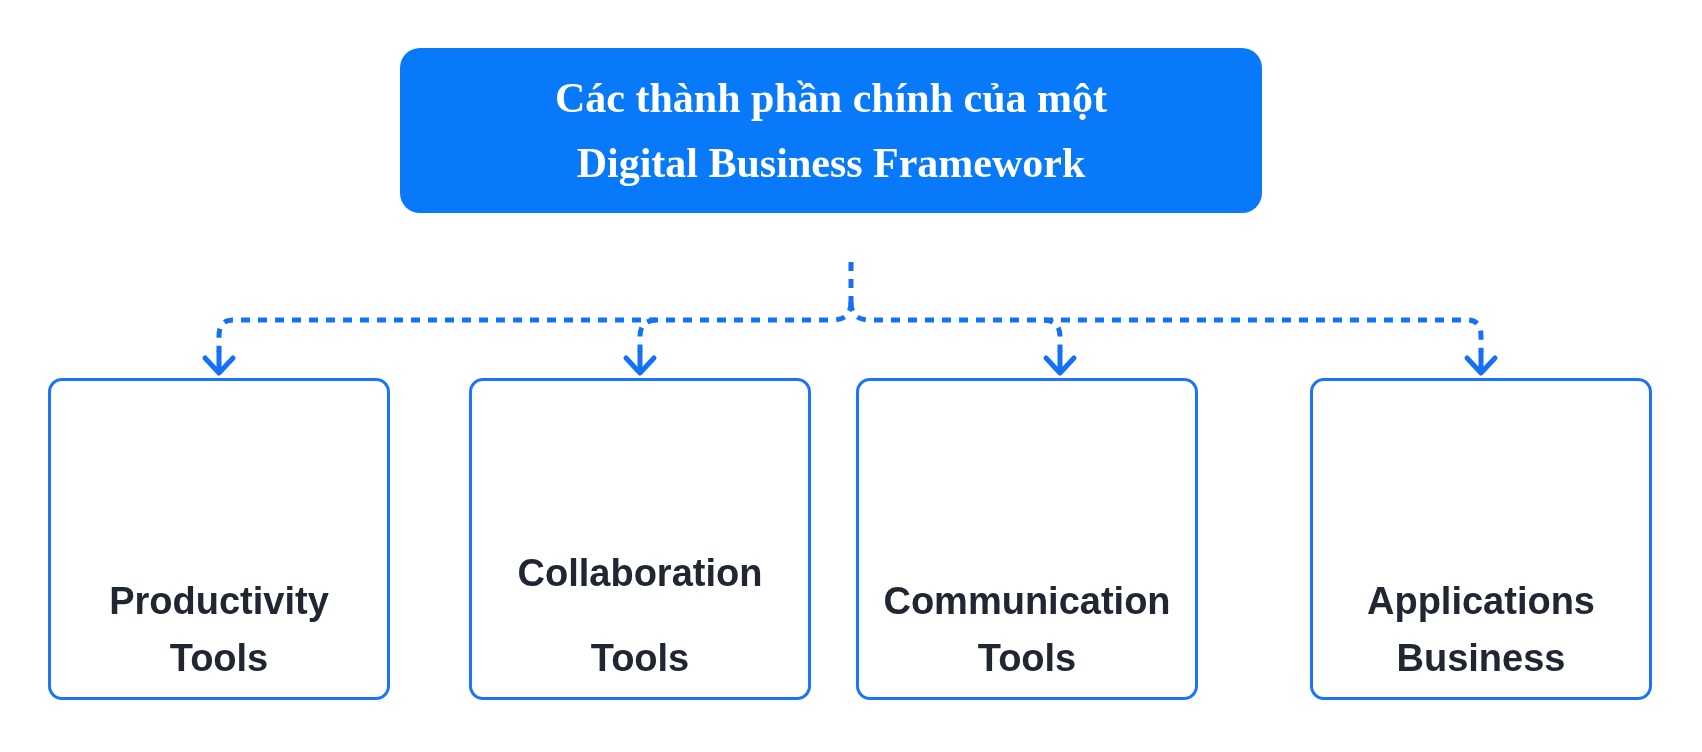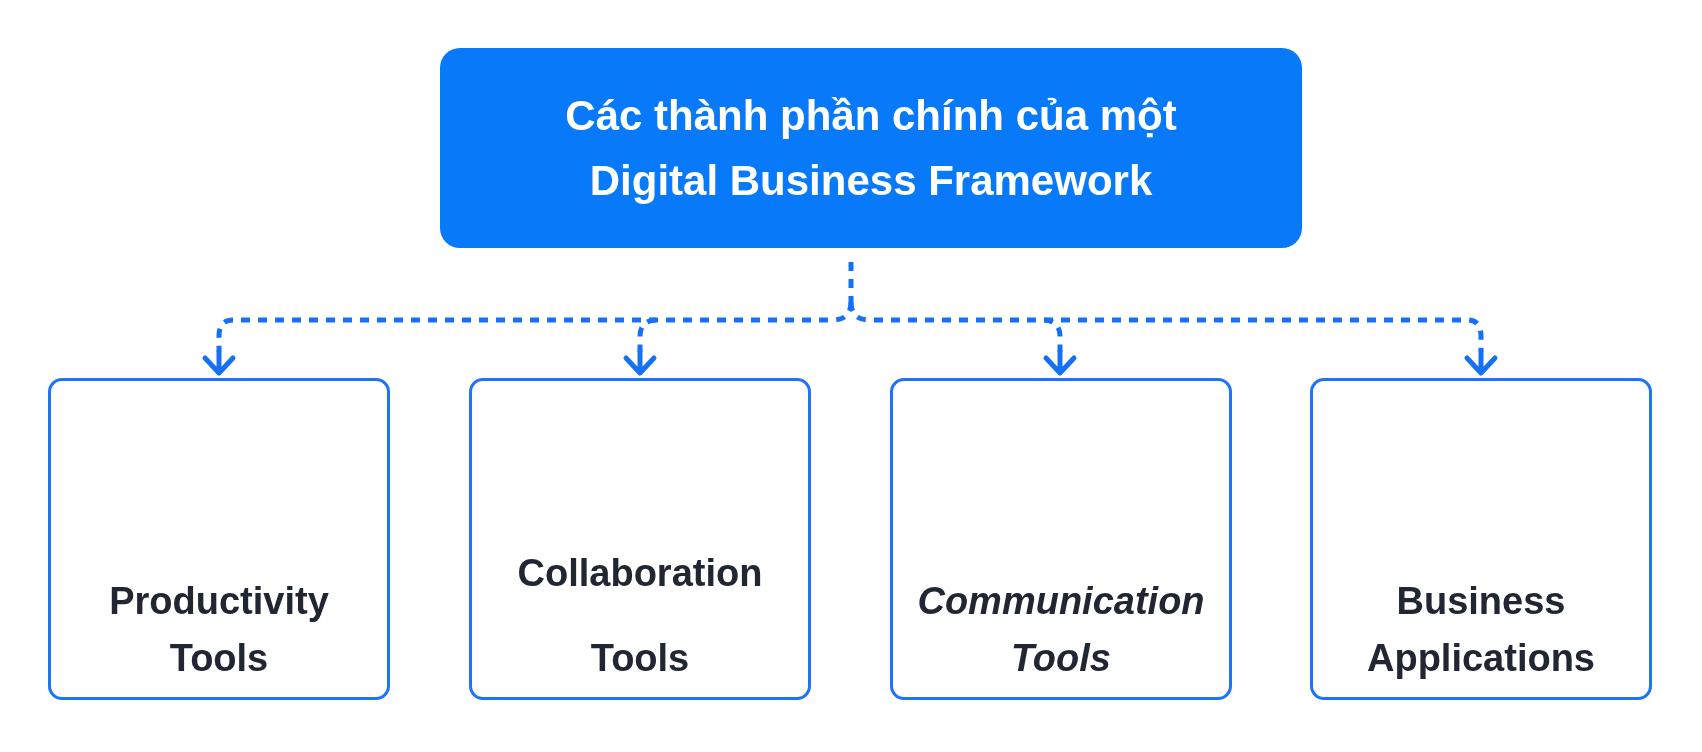--- a/index.html
+++ b/index.html
@@ -15,28 +15,29 @@
   .canvas{
     position:relative;
     width:1702px;
     height:752px;
     background:var(--canvas-bg);
     font-family:"Liberation Sans","DejaVu Sans",sans-serif;
     overflow:hidden;
   }
   .header-node{
     position:absolute;
-    left:440px; top:48px;
-    width:862px; height:200px;
+    left:400px; top:48px;
+    width:862px; height:165px;
     background:var(--header-bg);
     border-radius:20px;
     display:flex;
     flex-direction:column;
     justify-content:center;
     align-items:center;
+    font-family:Liberation Serif, serif;
   }
   .header-line{
     font-size:42px;
     font-weight:bold;
     line-height:65px;
     color:var(--header-text);
     text-align:center;
     white-space:nowrap;
   }
   .connectors{
@@ -110,23 +111,23 @@
   <div class="node" style="left:48px;">
     <div class="node-line">Productivity</div>
     <div class="node-line">Tools</div>
   </div>
 
   <div class="node" style="left:469px;gap:28px;">
     <div class="node-line">Collaboration</div>
     <div class="node-line">Tools</div>
   </div>
 
-  <div class="node" style="left:890px;font-style:italic;">
+  <div class="node" style="left:856px;">
     <div class="node-line">Communication</div>
     <div class="node-line">Tools</div>
   </div>
 
   <div class="node" style="left:1310px;">
+    <div class="node-line">Applications</div>
     <div class="node-line">Business</div>
-    <div class="node-line">Applications</div>
   </div>
 
 </div>
 
 </body></html>

